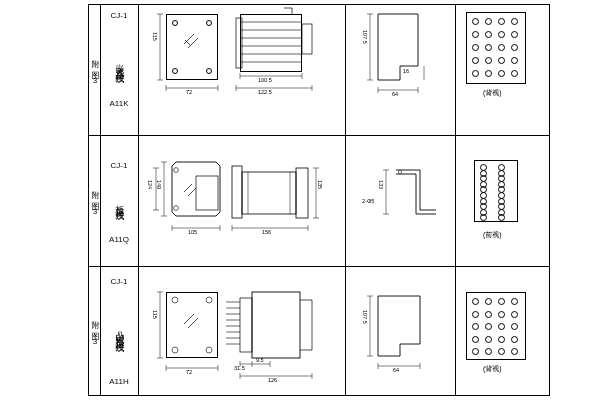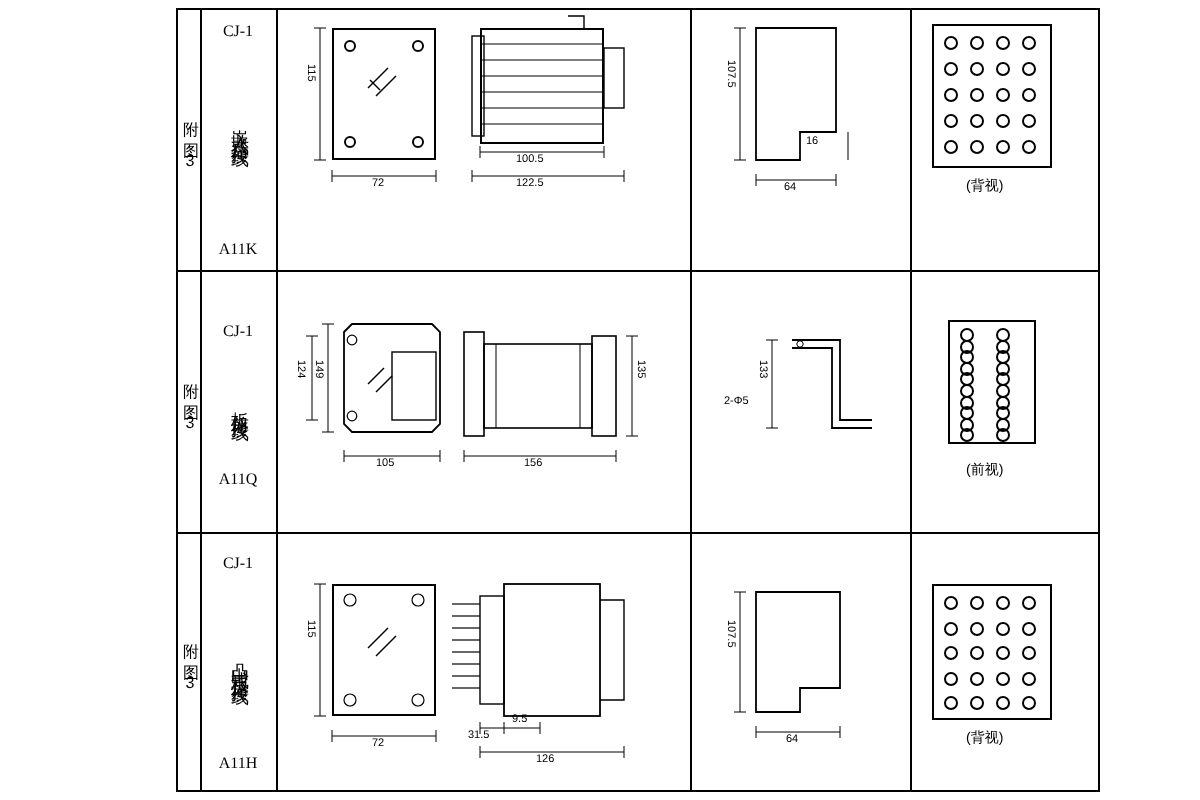--- a/index.html
+++ b/index.html
@@ -4,21 +4,21 @@
 <style>
   html,body{margin:0;padding:0;}
   body{width:600px;height:400px;background:#ffffff;font-family:"Liberation Sans",sans-serif;overflow:hidden;}
   #sheet{position:relative;width:600px;height:400px;}
   .frame{position:absolute;left:88px;top:4px;width:462px;height:392px;border:1px solid #000;box-sizing:border-box;}
   .hline{position:absolute;left:88px;width:462px;height:0;border-top:1px solid #000;}
   .vline{position:absolute;width:0;border-left:1px solid #000;}
   .cell-label{position:absolute;display:flex;align-items:center;justify-content:center;}
   .vtext{writing-mode:vertical-rl;text-orientation:upright;font-size:9px;letter-spacing:2px;color:#000;line-height:1.1;}
   .vtext-sm{writing-mode:vertical-rl;text-orientation:upright;font-size:8px;letter-spacing:1px;color:#000;}
-  .code{font-size:8px;color:#000;font-family:Liberation Serif, serif;}
+  .code{font-size:8px;color:#000;font-family:Liberation Sans, sans-serif;}
   .dim{position:absolute;font-size:5.5px;color:#000;font-family:"Liberation Sans",sans-serif;white-space:nowrap;}
   .dimv{position:absolute;font-size:5.5px;color:#000;writing-mode:vertical-rl;white-space:nowrap;}
   .view-cap{position:absolute;font-size:7px;color:#000;white-space:nowrap;}
   .box{position:absolute;border:1px solid #000;box-sizing:border-box;}
   .term{position:absolute;border:1px solid #000;border-radius:50%;box-sizing:border-box;}
   svg{position:absolute;left:0;top:0;overflow:visible;}
 </style>
 </head>
 <body>
 
@@ -37,21 +37,21 @@
   <div class="cell-label" style="left:88px;top:4px;width:12px;height:131px;">
     <span class="vtext-sm">附 图 3</span>
   </div>
 
   <div class="cell-label" style="left:100px;top:8px;width:38px;height:14px;">
     <span class="code">CJ-1</span>
   </div>
   <div class="cell-label" style="left:100px;top:24px;width:38px;height:78px;">
     <span class="vtext">嵌入式后接线</span>
   </div>
-  <div class="cell-label" style="left:100px;top:117px;width:38px;height:14px;">
+  <div class="cell-label" style="left:100px;top:96px;width:38px;height:14px;">
     <span class="code">A11K</span>
   </div>
 
   <div class="box" style="left:166px;top:14px;width:52px;height:66px;"></div>
   <div class="term" style="left:172px;top:20px;width:6px;height:6px;"></div>
   <div class="term" style="left:206px;top:20px;width:6px;height:6px;"></div>
   <div class="term" style="left:172px;top:68px;width:6px;height:6px;"></div>
   <div class="term" style="left:206px;top:68px;width:6px;height:6px;"></div>
   <svg width="600" height="400">
     <line x1="184" y1="44" x2="194" y2="34" stroke="#000" stroke-width="0.7"></line>

